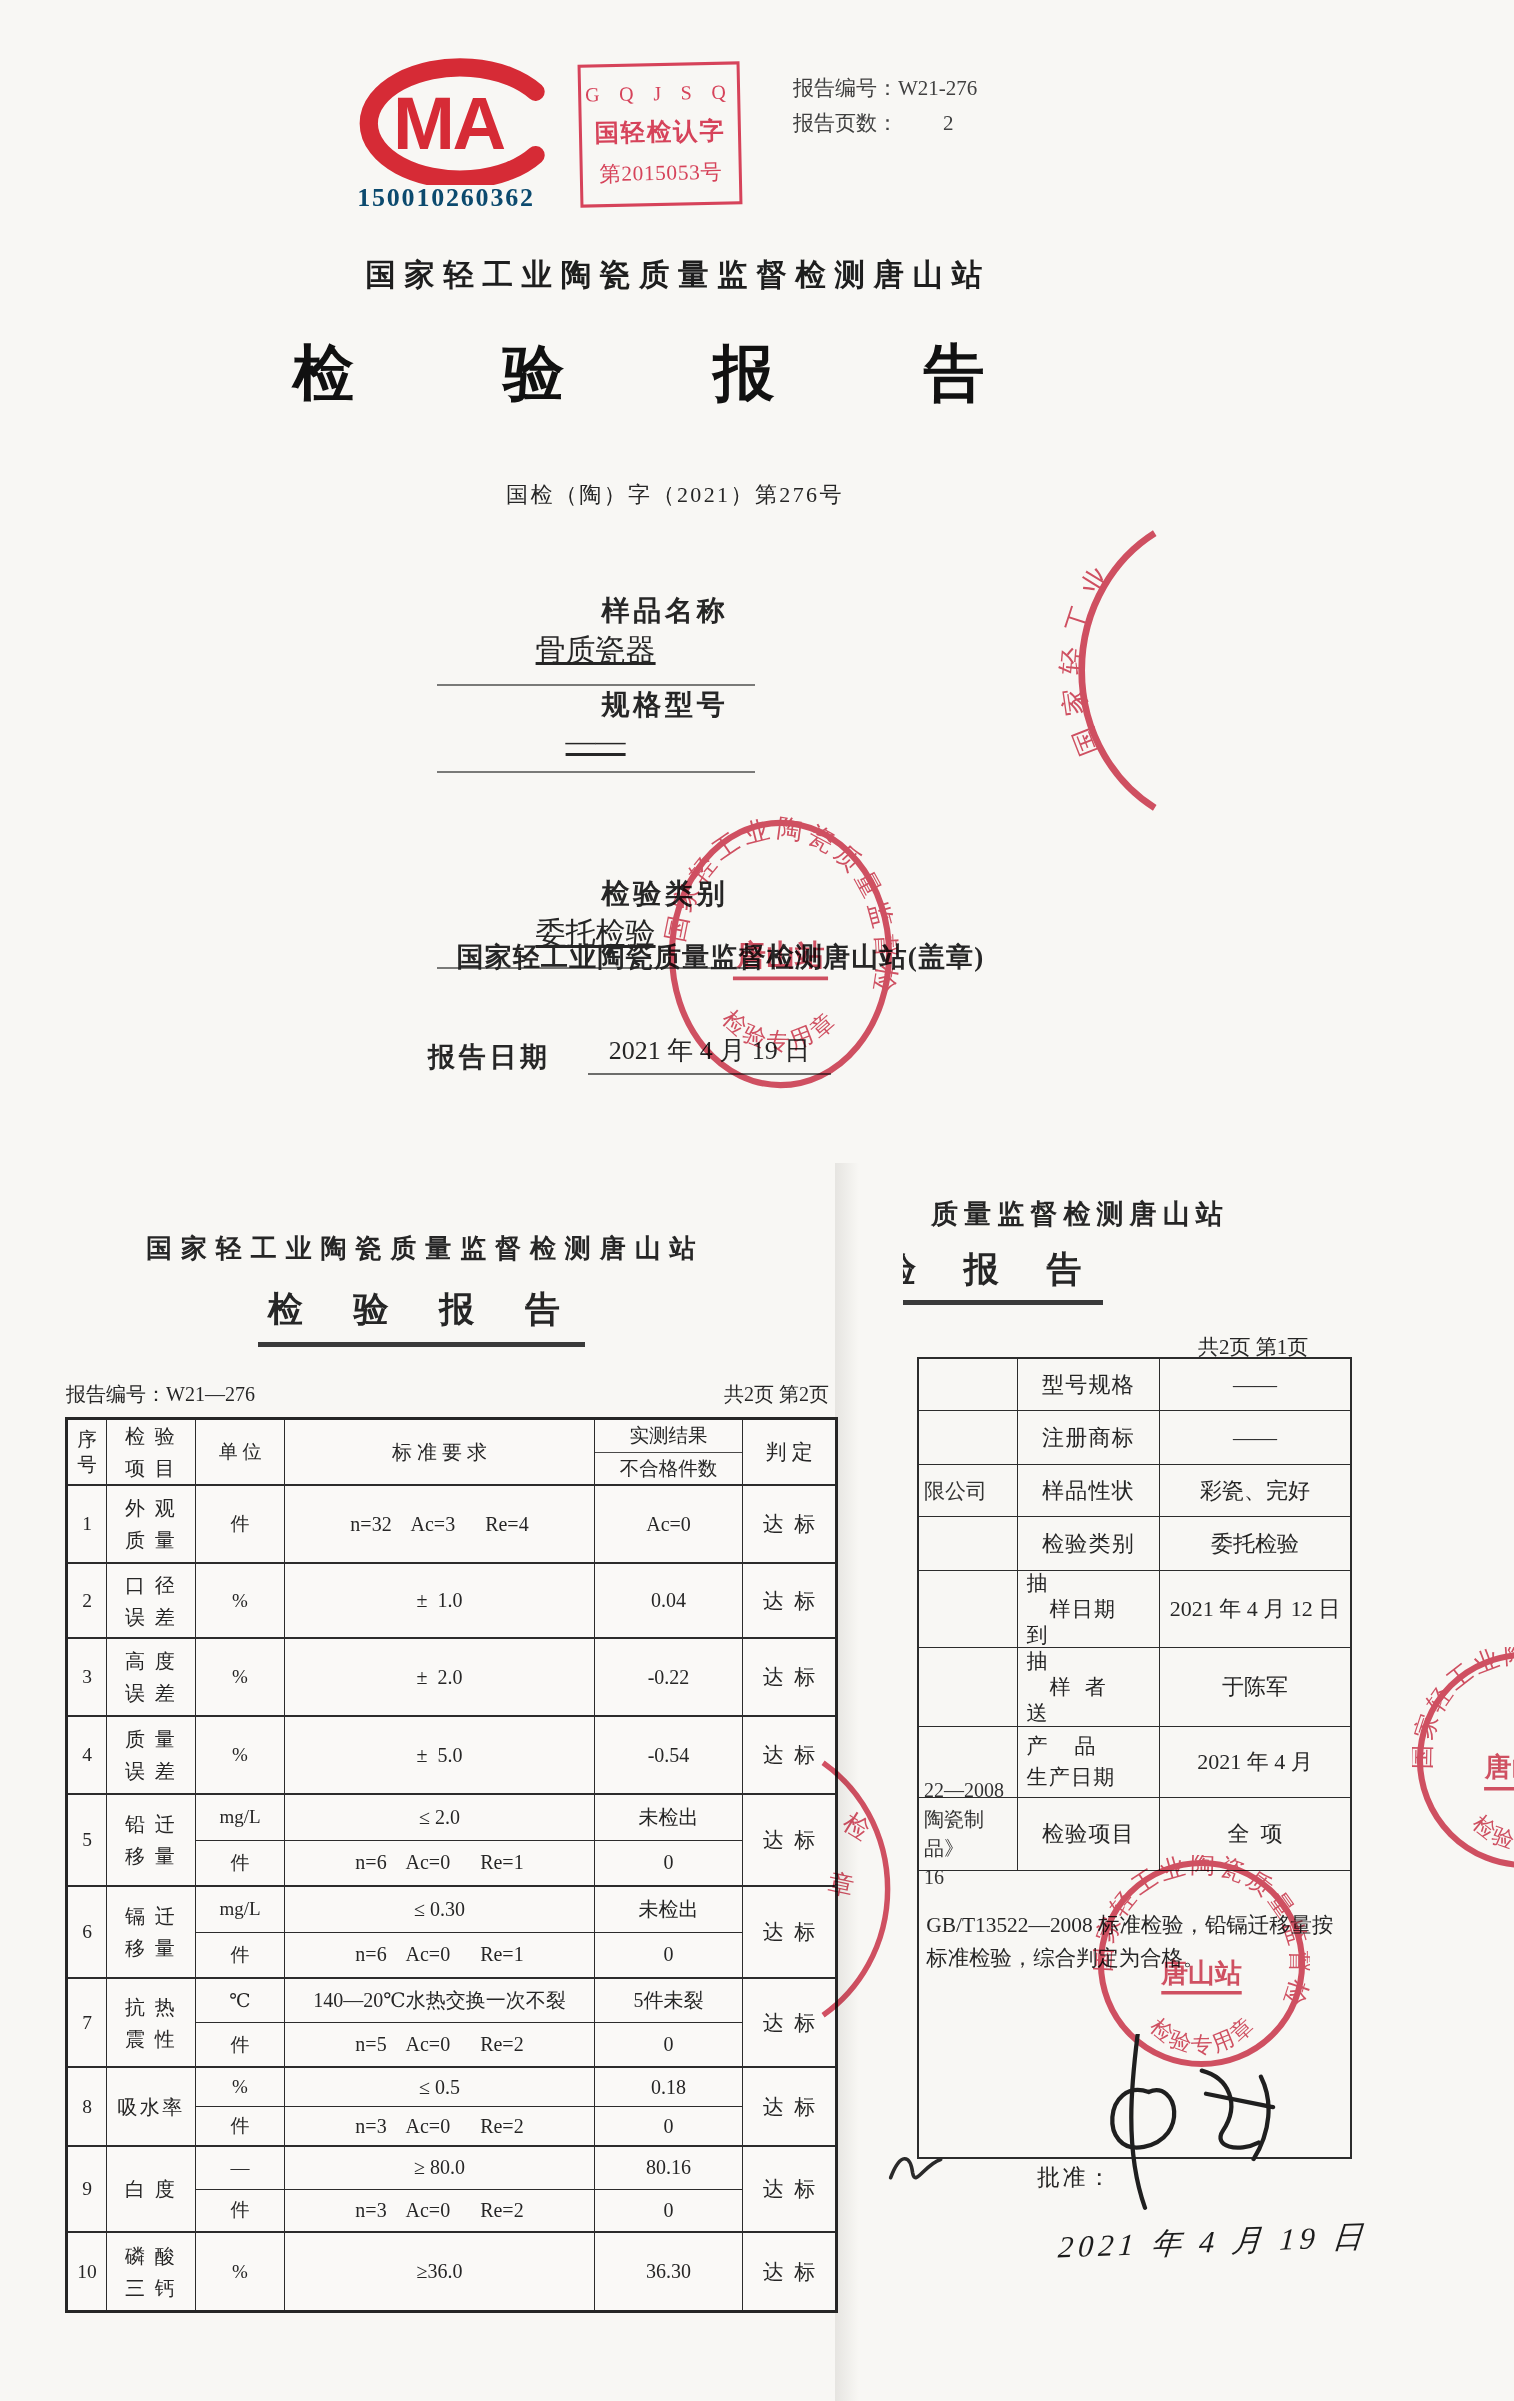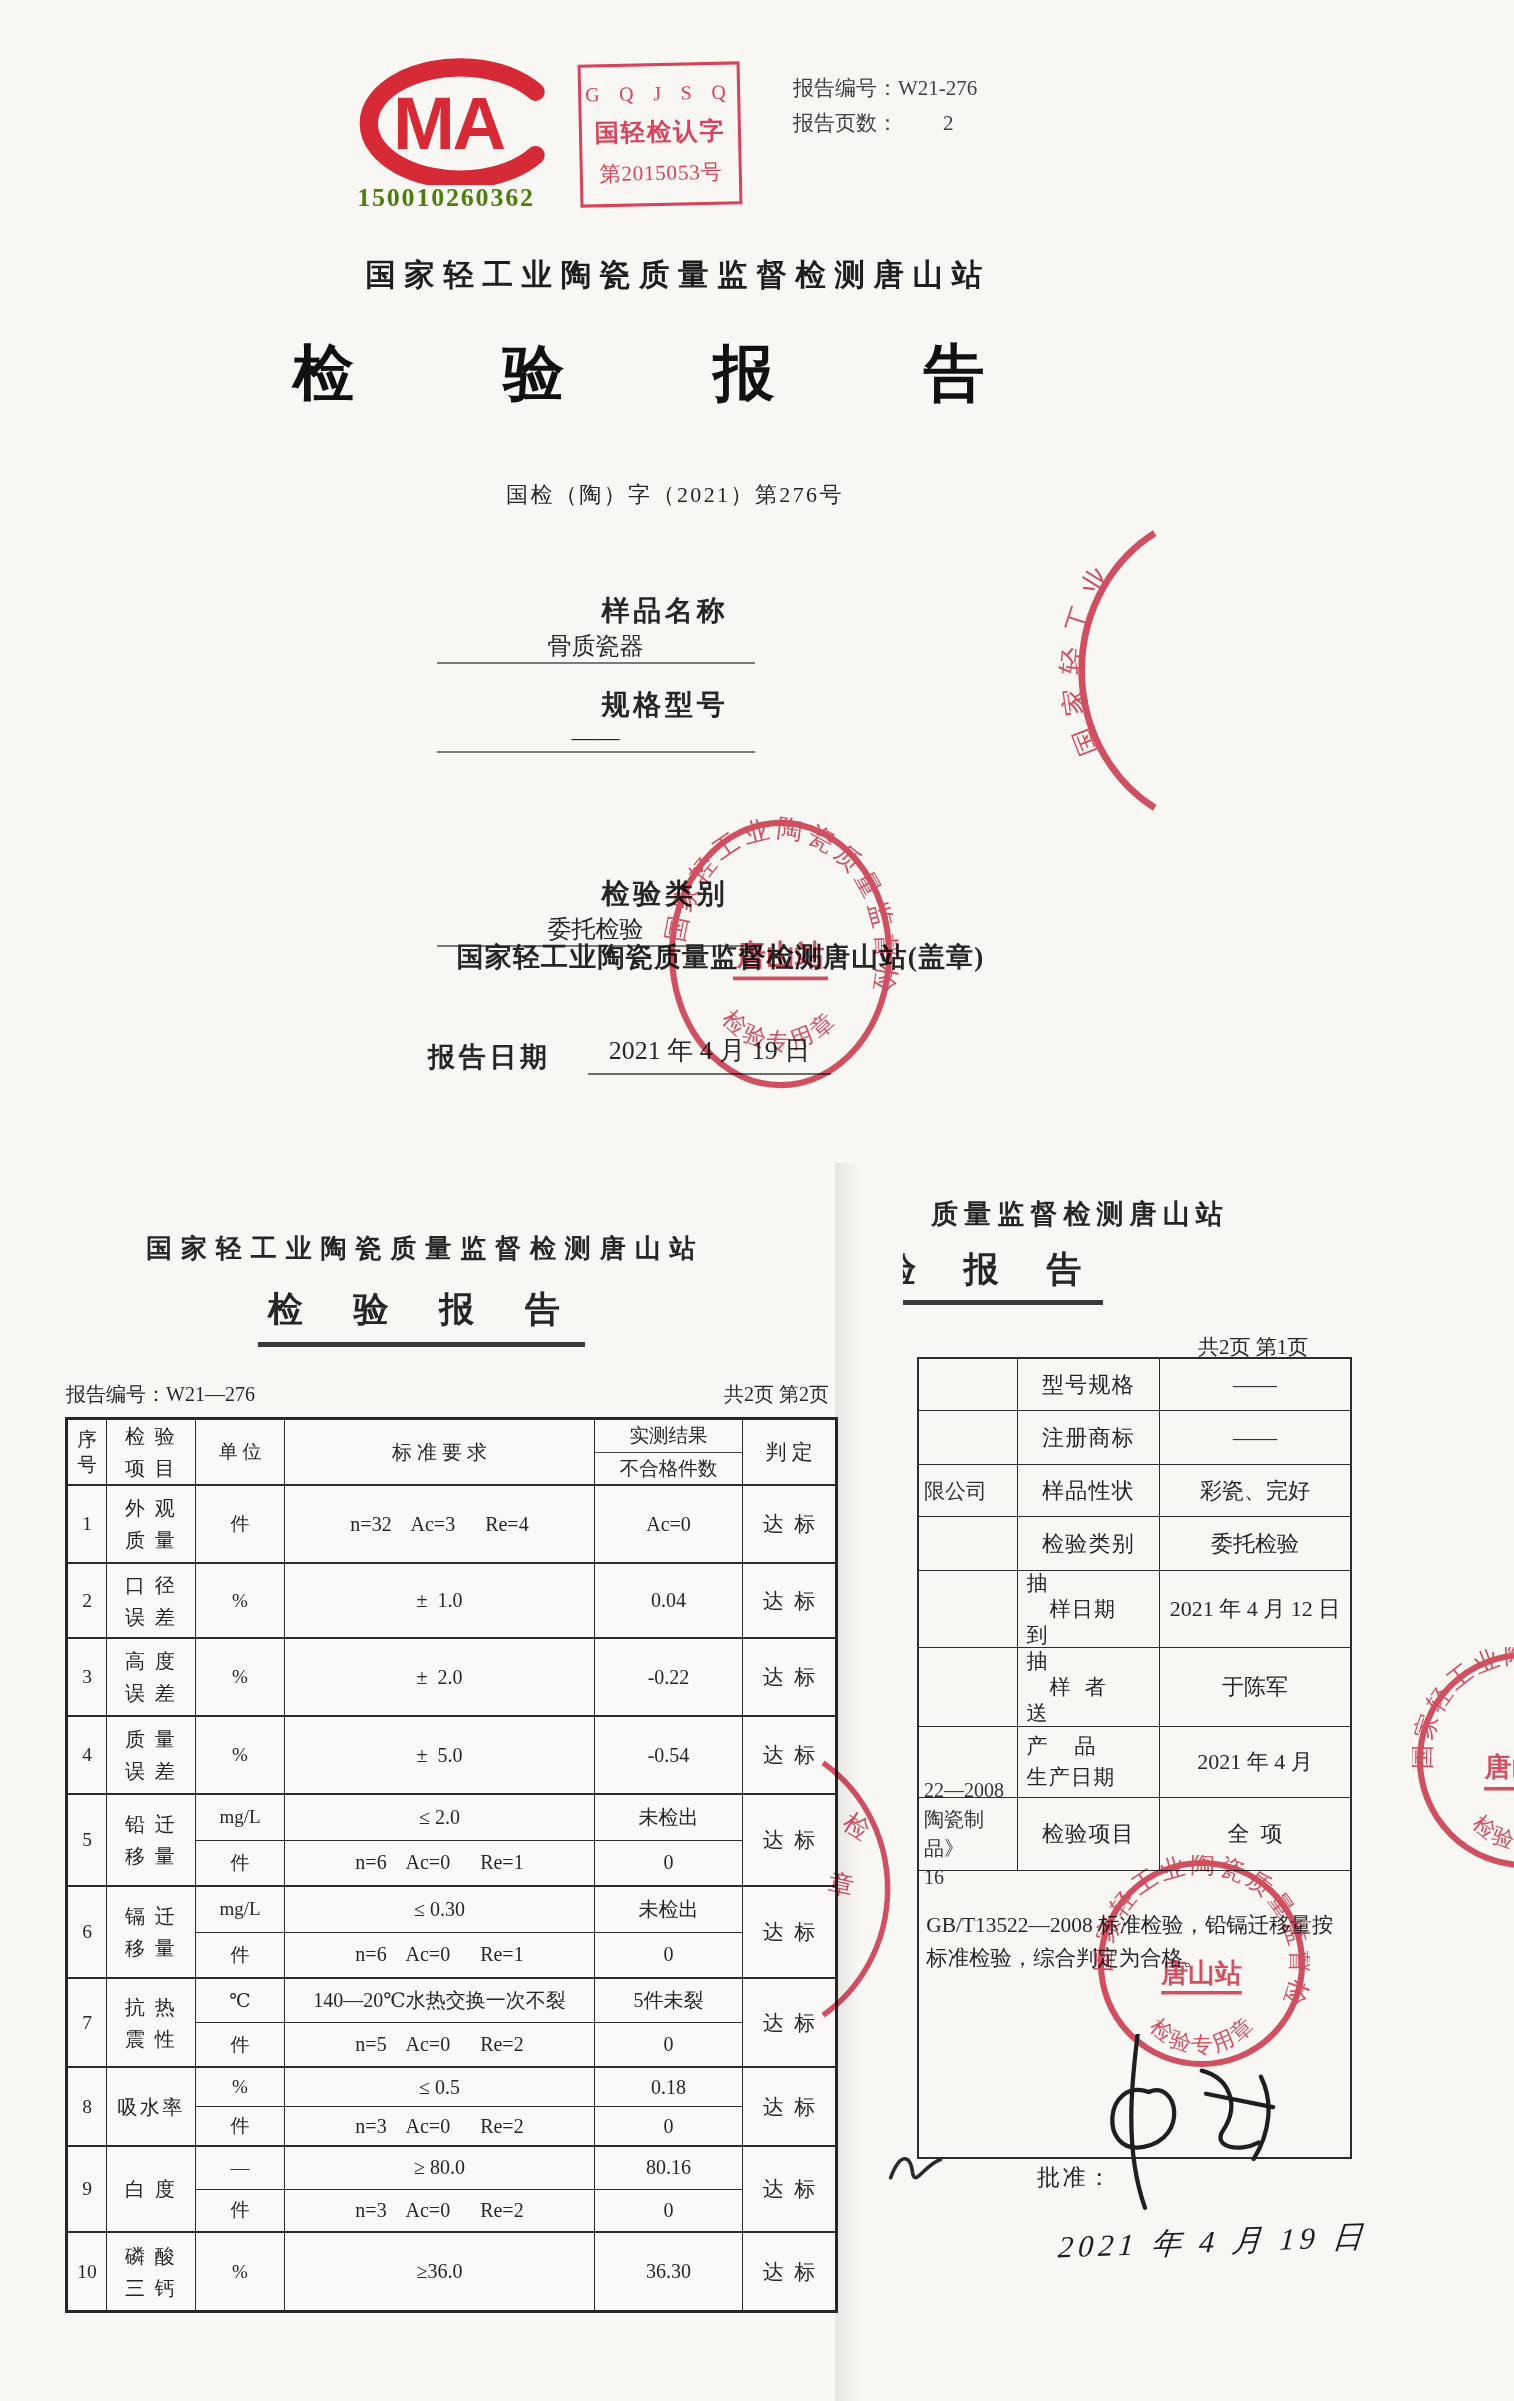--- a/index.html
+++ b/index.html
@@ -6,38 +6,38 @@
   #canvas{
     position:relative;width:1515px;height:2401px;overflow:hidden;
     background:#f8f7f4;
     font-family:"Liberation Serif","DejaVu Serif",serif;
     color:#262626;
   }
   .abs{position:absolute;}
   .center{text-align:center;}
 
   
-  #cma-number{left:333px;top:183px;width:226px;font-size:26px;font-weight:bold;color:#4d7c0f;letter-spacing:1.8px;text-align:center;}
+  #cma-number{left:333px;top:183px;width:226px;font-size:26px;font-weight:bold;color:#0c4a6e;letter-spacing:1.8px;text-align:center;}
   #gqjsq-box{
     left:579px;top:63px;width:156px;height:137px;border:3.1px solid #d6435a;
     transform:rotate(-1.2deg);color:#d6435a;text-align:center;box-sizing:content-box;
   }
   #gqjsq-box .l1{margin-top:16px;font-size:20px;letter-spacing:7.3px;}
   #gqjsq-box .l2{margin-top:11px;font-size:24.4px;letter-spacing:1.8px;font-weight:bold;}
   #gqjsq-box .l3{margin-top:9.8px;font-size:21.4px;letter-spacing:0.6px;}
   #top-meta{left:793px;top:71px;font-size:21px;line-height:35px;color:#404040;}
   #top-meta .val2{margin-left:45px;}
 
   
   #cover-org{left:0;top:255px;width:1356px;font-size:30.5px;font-weight:bold;letter-spacing:8.6px;color:#1e1e1e;}
   #cover-title{left:0;top:333px;width:1344px;font-size:61px;font-weight:bold;letter-spacing:67px;color:#111;}
   #cover-docno{left:0;top:480px;width:1350px;font-size:22px;letter-spacing:2.4px;}
   .field-row{left:428px;height:44px;display:flex;align-items:flex-end;flex-direction:column;}
   .field-row .flabel{font-size:28px;font-weight:bold;letter-spacing:3.7px;width:153px;}
-  .field-row .fline{margin-left:8.6px;width:318px;border-bottom:2.4px solid #7a7a78;text-align:center;font-size:24px;padding-bottom:0;}
+  .field-row .fline{margin-left:8.6px;width:318px;border-bottom:2.4px solid #7a7a78;text-align:center;font-size:30px;padding-bottom:13px;text-decoration:underline;}
   #seal-line{left:0;top:939px;width:1441px;font-size:27px;font-weight:bold;letter-spacing:1.2px;}
   #date-row{left:428px;top:1033px;display:flex;align-items:flex-end;}
   #date-row .flabel{font-size:27px;font-weight:bold;letter-spacing:3.7px;}
   #date-row .dval{margin-left:37px;font-size:26px;border-bottom:2.4px solid #6d6d6b;padding:0 21px 4.9px 21px;}
 
   
   #seam{left:835px;top:1163px;width:32px;height:1238px;
     background:linear-gradient(90deg,rgba(110,105,95,0.13),rgba(110,105,95,0) 75%);}
 
   

